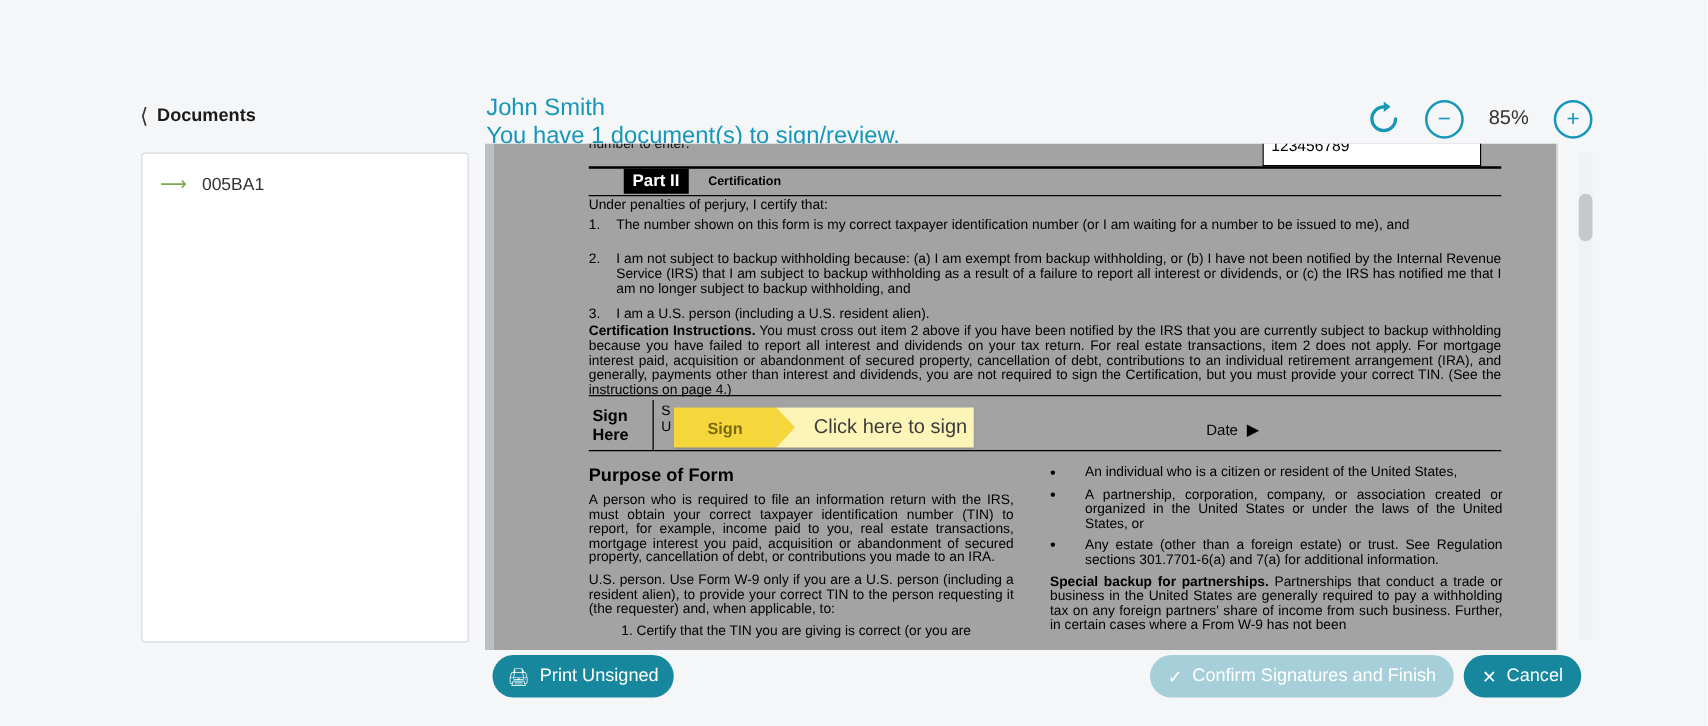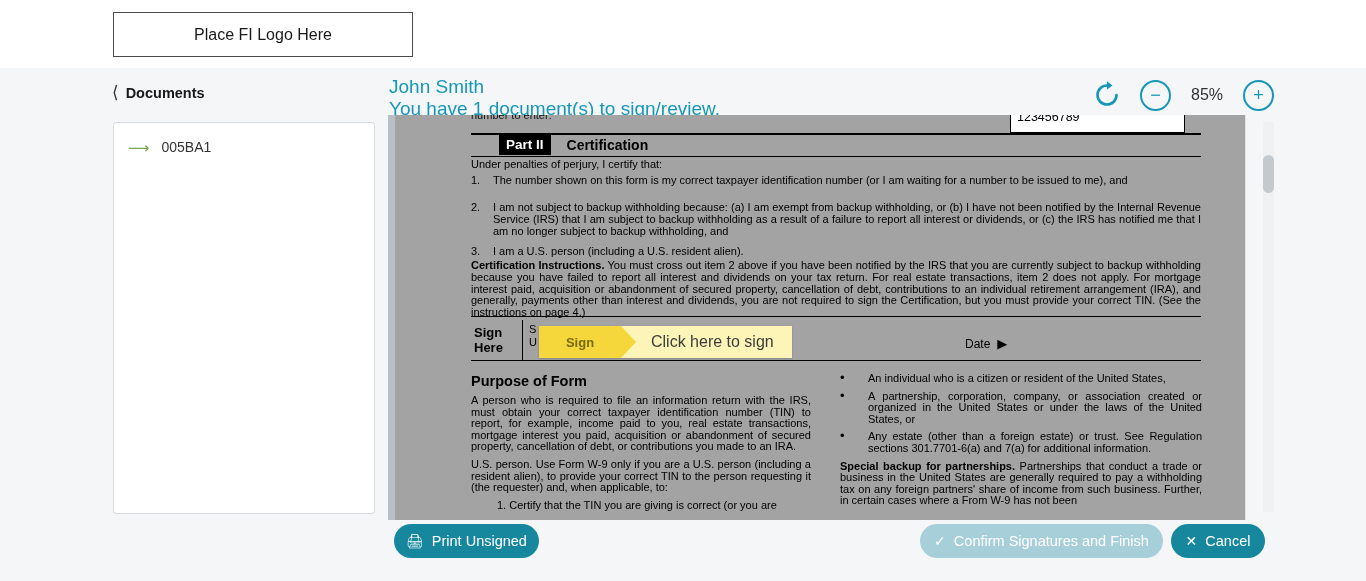--- a/index.html
+++ b/index.html
@@ -126,21 +126,21 @@
     position: absolute; top: 20px; left: 76px;
     display: flex; align-items: center;
   }
   .part-tag {
     background: #000; color: #fff;
     font-weight: bold; font-size: 13.5px;
     padding: 2px 7px 3px 7px;
     margin-left: 28px;
   }
   .part-title {
-    font-weight: bold; font-size: 14px; margin-left: 16px; color:#000;
+    font-weight: bold; font-size: 10px; margin-left: 16px; color:#000;
   }
   .partline2 {
     position: absolute; top: 41px; left: 76px;
     width: 730px; border-top: 1.5px solid #000;
   }
 
   .under-pen {
     position: absolute; top: 43px; left: 76px;
     font-size: 11px;
   }
@@ -201,21 +201,21 @@
   }
   .sign-tab-yellow::after {
     content: ""; position: absolute; right: -15px; top: 0;
     width: 0; height: 0;
     border-top: 16px solid transparent;
     border-bottom: 16px solid transparent;
     border-left: 15px solid #f5d73b;
   }
   .sign-tab-label {
     background: #fdf5b8;
-    padding: 0 18px 0 30px;
+    padding: 0 5px 0 30px;
     display: flex; align-items: center;
     font-size: 16px; color: #3c3c3c;
   }
 
   
   .purpose-title {
     position: absolute; top: 258px; left: 76px;
     font-size: 14.5px; font-weight: bold;
   }
   .col-left {
@@ -270,25 +270,20 @@
     top: 524px; left: 1171px; width: 94px;
     background: #17879e;
   }
   .btn .gi { font-size: 14px; line-height: 1; }
 </style>
 </head>
 <body>
 
 <div id="app">
 
-  <div class="logo-bar">
-    <div class="logo-box">
-      <span>Place FI Logo Here</span>
-    </div>
-  </div>
 
   <div class="header">
     <div class="back-link">
       <span class="chev-left">⟨</span>
       <span>Documents</span>
     </div>
 
     <div class="user-info">
       <div class="user-name">John Smith</div>
       <div class="doc-count">You have 1 document(s) to sign/review.</div>

